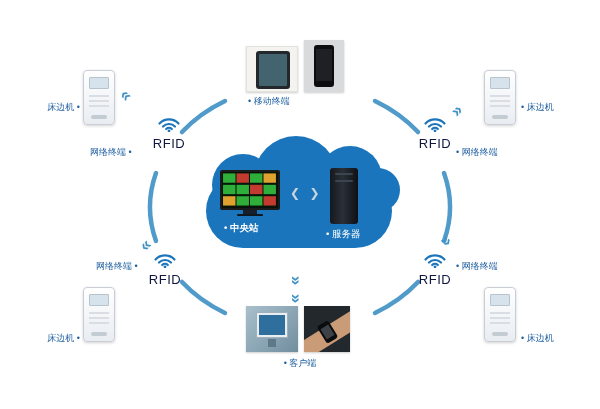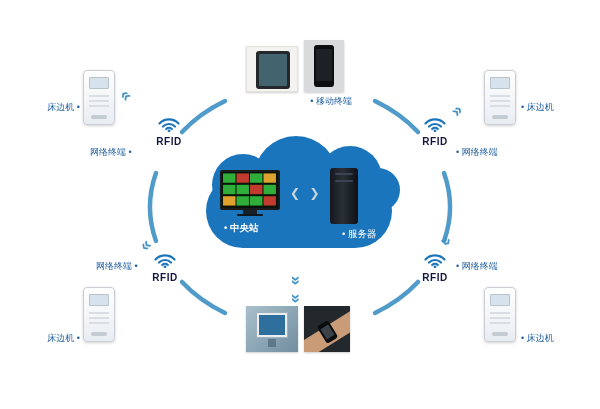--- a/index.html
+++ b/index.html
@@ -41,21 +41,21 @@
   
   .bedside{position:absolute;width:32px;height:55px;background:linear-gradient(180deg,#ffffff,#e9edf2);
     border:1px solid #c9ced6;border-radius:4px;box-shadow:0 1px 3px rgba(0,0,0,.18);}
   .bd-screen{position:absolute;left:5px;top:6px;width:20px;height:12px;background:#d7e3ec;border:1px solid #b7c3cd;border-radius:1px;}
   .bd-keys{position:absolute;left:5px;top:24px;width:20px;height:14px;
     background:repeating-linear-gradient(180deg,#d9dee4 0 2px,transparent 2px 5px);}
   .bd-slot{position:absolute;left:7px;bottom:5px;width:16px;height:4px;background:#c3cbd3;border-radius:2px;}
 
   
   .rfid{position:absolute;width:46px;text-align:center;}
-  .rfid-text{font-size:10px;font-weight:bold;color:var(--rfid-text);letter-spacing:.5px;}
+  .rfid-text{font-size:13px;font-weight:normal;color:var(--rfid-text);letter-spacing:.5px;}
 
   
   .photo{position:absolute;overflow:hidden;box-shadow:0 1px 2px rgba(0,0,0,.2);}
   .photo-tablet{left:246px;top:46px;width:52px;height:46px;background:#f4f3f0;border:1px solid #e4e2de;}
   .tab-body{position:absolute;left:9px;top:4px;width:34px;height:38px;background:#23282c;border-radius:3px;}
   .tab-screen{position:absolute;left:3px;top:3px;width:28px;height:32px;background:#43636f;border-radius:1px;}
   .photo-phone{left:304px;top:40px;width:40px;height:52px;background:#d8dadc;}
   .phone-body{position:absolute;left:10px;top:5px;width:20px;height:42px;background:#0c0d0f;border-radius:3px;}
   .phone-screen{position:absolute;left:2px;top:4px;width:16px;height:32px;background:#1d2126;}
   .photo-kiosk{left:246px;top:306px;width:52px;height:46px;background:linear-gradient(135deg,#a9c0cc,#718ea0);}
@@ -117,48 +117,49 @@
         </div>
         <div class="mon-stand"></div>
         <div class="mon-base"></div>
       </div>
       <span class="wlbl" style="left:22px;top:82px;font-weight:bold;">• 中央站</span>
       <span class="link-glyph">❮ ❯</span>
       <div class="server">
         <div class="srv-slot"></div>
         <div class="srv-slot"></div>
       </div>
-      <span class="wlbl" style="left:140px;top:88px;text-align:center;">• 服务器</span>
+      <span class="wlbl" style="left:124px;top:88px;text-align:center;">• 服务器</span>
     </div>
   </div>
 
   <div class="photo photo-tablet">
     <i class="tab-body">
         <i class="tab-screen"></i>
       </i>
   </div>
   <div class="photo photo-phone">
     <i class="phone-body">
         <i class="phone-screen"></i>
       </i>
   </div>
-  <div class="lbl" style="left:248px;top:96px;width:104px;text-align:right;">• 移动终端</div>
+  <div class="lbl" style="left:248px;top:96px;width:104px;text-align:left;">• 移动终端</div>
 
   <div class="photo photo-kiosk">
     <i class="kiosk-mon">
         <i class="kiosk-screen"></i>
       </i>
     <i class="kiosk-stand"></i>
   </div>
   <div class="photo photo-wrist">
     <i class="arm"></i>
     <i class="watch">
         <i class="watch-screen"></i>
       </i>
   </div>
+  <div class="lbl" style="left:248px;top:358px;width:104px;text-align:center;">• 客户端</div>
 
   <div class="bedside" style="left:83px;top:70px;">
     <i class="bd-screen"></i>
       <i class="bd-keys"></i>
       <i class="bd-slot"></i>
   </div>
   <div class="lbl" style="left:30px;top:102px;width:50px;text-align:right;">床边机 •</div>
 
   <div class="bedside" style="left:484px;top:70px;">
     <i class="bd-screen"></i>

